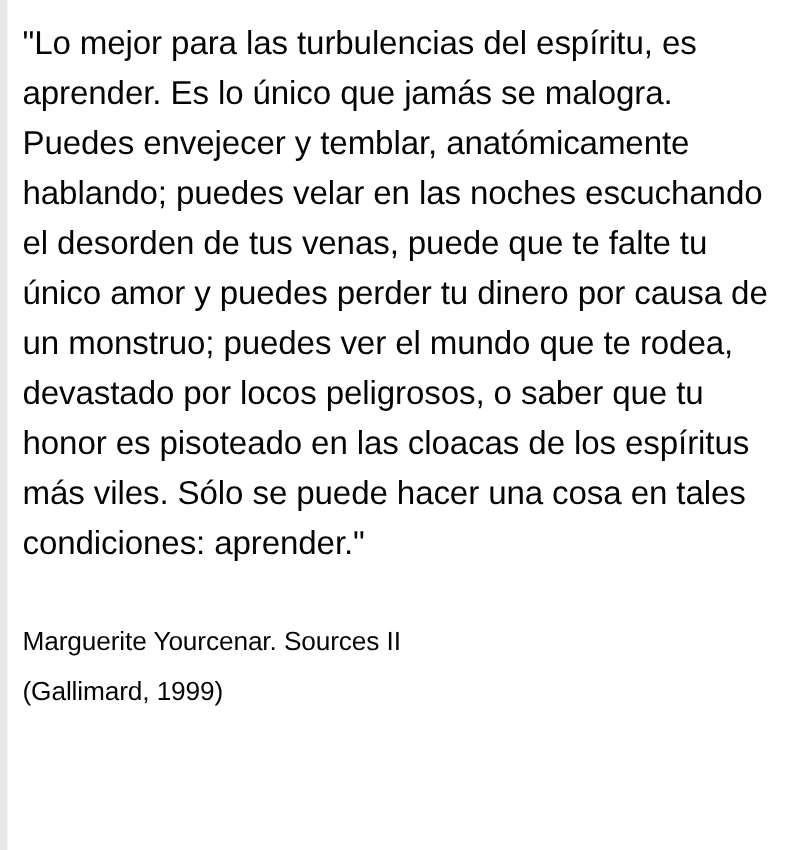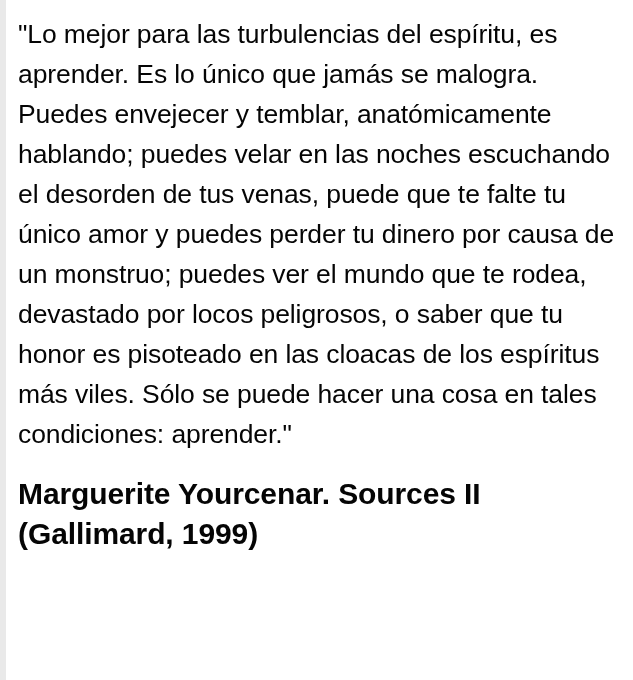--- a/index.html
+++ b/index.html
@@ -38,27 +38,26 @@
   .quote-body {
     font-size: 26.5px;
     line-height: 40px;
     letter-spacing: -0.1px;
     color: #050505;
     margin: 0;
     white-space: pre-wrap;
     word-break: normal;
   }
   .attribution {
-    margin-top: 20px;
-    font-size: 30px;
+    margin-top: 40px;
+    font-size: 21px;
     line-height: 40px;
     letter-spacing: -0.1px;
     color: #050505;
     white-space: pre-wrap;
-    font-weight: bold;
   }
 </style>
 </head>
 <body>
 
 <div class="page">
   <div class="left-rule"></div>
   <div class="content">
     <p class="quote-body">"Lo mejor para las turbulencias del espíritu, es aprender. Es lo único que jamás se malogra. Puedes envejecer y temblar, anatómicamente hablando; puedes velar en las noches escuchando el desorden de tus venas, puede que te falte tu único amor y puedes perder tu dinero por causa de un monstruo; puedes ver el mundo que te rodea, devastado por locos peligrosos, o saber que tu honor es pisoteado en las cloacas de los espíritus más viles. Sólo se puede hacer una cosa en tales condiciones: aprender."</p>
     <div class="attribution">Marguerite Yourcenar. Sources II

